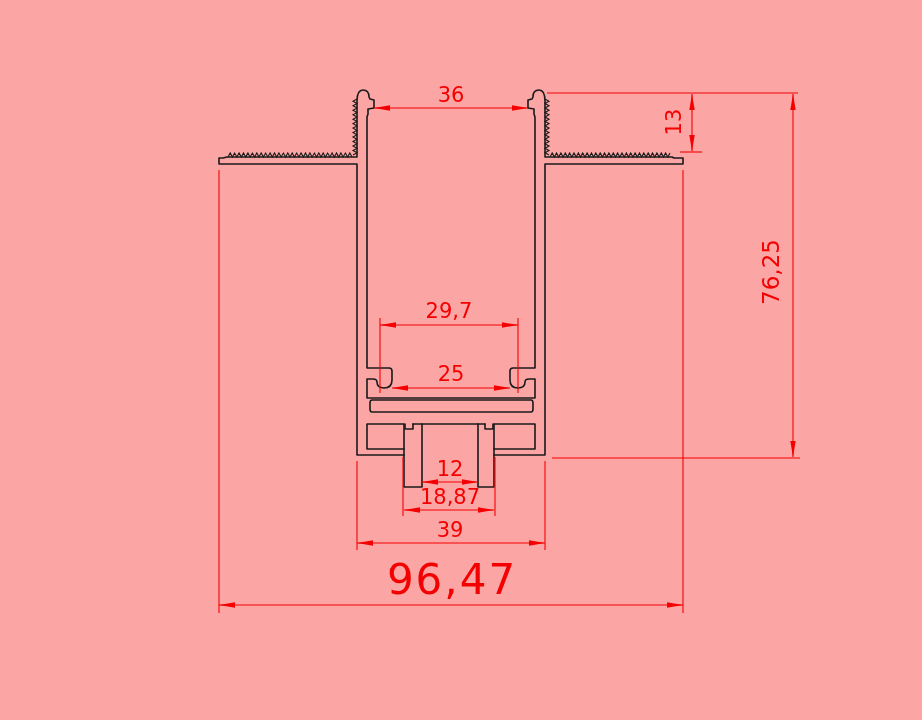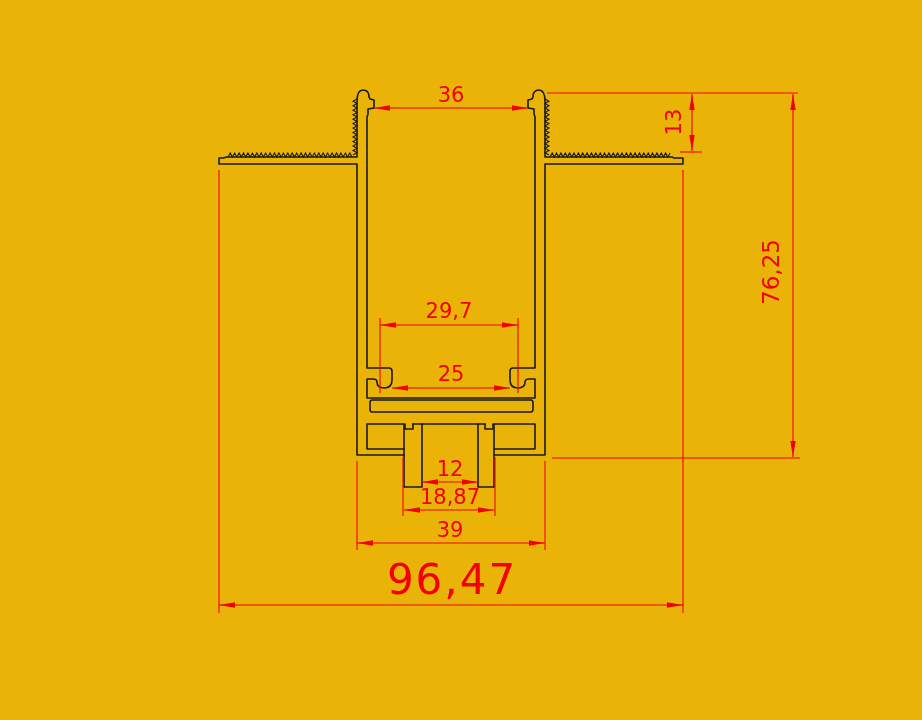--- a/index.html
+++ b/index.html
@@ -1,16 +1,16 @@
 <!DOCTYPE html>
 <html><head>
 <meta charset="utf-8">
 <style>
   html,body{margin:0;padding:0;background:#ffffff;}
-  .canvas{width:922px;height:720px;background:#eab308;position:relative;overflow:hidden;}
+  .canvas{width:922px;height:720px;background:#fca5a5;position:relative;overflow:hidden;}
   svg{display:block;}
   .ink{stroke:#1a1a1a;stroke-width:1.6;fill:none;stroke-linejoin:round;stroke-linecap:round;}
   .knurl{stroke:#1a1a1a;stroke-width:1.1;fill:none;stroke-linejoin:miter;}
   .dim{stroke:#f40000;stroke-width:1.1;fill:none;}
   .dimtext{fill:#f40000;font-family:"DejaVu Sans",sans-serif;font-size:21px;text-anchor:middle;}
   .dimtext.tall{font-size:23px;}
   .dimtext.big{font-size:42px;letter-spacing:2px;}
 </style>
 </head>
 <body>

